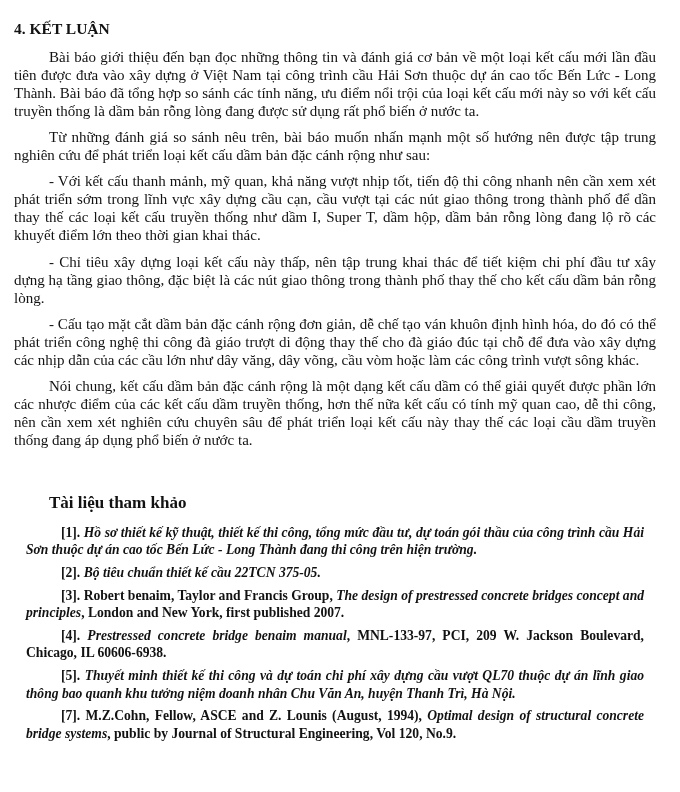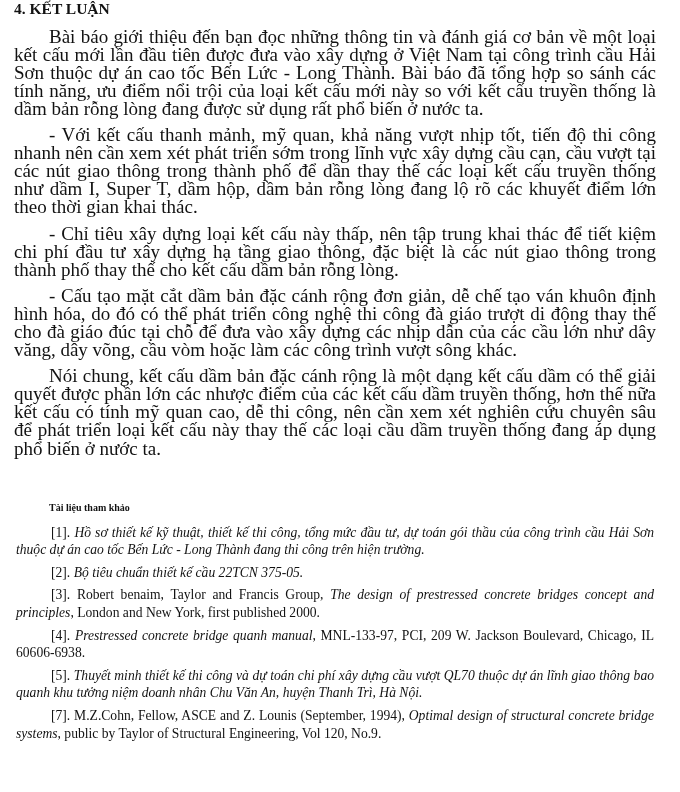--- a/index.html
+++ b/index.html
@@ -4,75 +4,77 @@
 <style>
   html, body { margin: 0; padding: 0; }
   body {
     width: 680px; height: 792px;
     background: #ffffff;
     overflow: hidden;
   }
   .page {
     box-sizing: border-box;
     width: 680px; height: 792px;
-    padding: 0 24px 0 14px;
+    padding: 20px 24px 0 14px;
     font-family: "Liberation Serif", "DejaVu Serif", serif;
     color: #121212;
   }
   .section-heading {
     font-size: 15.5px;
     font-weight: bold;
     line-height: 1.2;
     margin: 0 0 9px 0;
   }
   .body-par {
-    font-size: 19px;
+    font-size: 15px;
     line-height: 18.1px;
     text-align: justify;
     text-indent: 35px;
     margin: 8px 0;
   }
   .ref-heading {
-    font-size: 10px;
+    font-size: 17px;
     font-weight: bold;
     line-height: 1.2;
     margin: 44px 0 10px 35px;
   }
   .ref {
     font-size: 13.6px;
     line-height: 17.6px;
     text-align: justify;
     text-indent: 35px;
-    margin: 5px 2px;
+    margin: 5px 12px;
+    font-weight: bold;
   }
   .ref-label { font-style: normal; }
   .it { font-style: italic; }
   .rm { font-style: normal; }
 </style>
 </head>
 <body>
 
 <div class="page">
 
   <h1 class="section-heading">4. KẾT LUẬN</h1>
 
   <p class="body-par">Bài báo giới thiệu đến bạn đọc những thông tin và đánh giá cơ bản về một loại kết cấu mới lần đầu tiên được đưa vào xây dựng ở Việt Nam tại công trình cầu Hải Sơn thuộc dự án cao tốc Bến Lức - Long Thành. Bài báo đã tổng hợp so sánh các tính năng, ưu điểm nổi trội của loại kết cấu mới này so với kết cấu truyền thống là dầm bản rỗng lòng đang được sử dụng rất phổ biến ở nước ta.</p>
+  <p class="body-par">Từ những đánh giá so sánh nêu trên, bài báo muốn nhấn mạnh một số hướng nên được tập trung nghiên cứu để phát triển loại kết cấu dầm bản đặc cánh rộng như sau:</p>
   <p class="body-par">- Với kết cấu thanh mảnh, mỹ quan, khả năng vượt nhịp tốt, tiến độ thi công nhanh nên cần xem xét phát triển sớm trong lĩnh vực xây dựng cầu cạn, cầu vượt tại các nút giao thông trong thành phố để dần thay thế các loại kết cấu truyền thống như dầm I, Super T, dầm hộp, dầm bản rỗng lòng đang lộ rõ các khuyết điểm lớn theo thời gian khai thác.</p>
   <p class="body-par">- Chỉ tiêu xây dựng loại kết cấu này thấp, nên tập trung khai thác để tiết kiệm chi phí đầu tư xây dựng hạ tầng giao thông, đặc biệt là các nút giao thông trong thành phố thay thế cho kết cấu dầm bản rỗng lòng.</p>
   <p class="body-par">- Cấu tạo mặt cắt dầm bản đặc cánh rộng đơn giản, dễ chế tạo ván khuôn định hình hóa, do đó có thể phát triển công nghệ thi công đà giáo trượt di động thay thế cho đà giáo đúc tại chỗ để đưa vào xây dựng các nhịp dẫn của các cầu lớn như dây văng, dây võng, cầu vòm hoặc làm các công trình vượt sông khác.</p>
   <p class="body-par">Nói chung, kết cấu dầm bản đặc cánh rộng là một dạng kết cấu dầm có thể giải quyết được phần lớn các nhược điểm của các kết cấu dầm truyền thống, hơn thế nữa kết cấu có tính mỹ quan cao, dễ thi công, nên cần xem xét nghiên cứu chuyên sâu để phát triển loại kết cấu này thay thế các loại cầu dầm truyền thống đang áp dụng phổ biến ở nước ta.</p>
 
   <h2 class="ref-heading">Tài liệu tham khảo</h2>
 
   <p class="ref"><span class="ref-label">[1]. </span><span class="it">Hồ sơ thiết kế kỹ thuật, thiết kế thi công, tổng mức đầu tư, dự toán gói thầu của công trình cầu Hải Sơn thuộc dự án cao tốc Bến Lức - Long Thành đang thi công trên hiện trường.</span></p>
 
   <p class="ref"><span class="ref-label">[2]. </span><span class="it">Bộ tiêu chuẩn thiết kế cầu 22TCN 375-05.</span></p>
 
-  <p class="ref"><span class="ref-label">[3]. </span><span class="rm">Robert benaim, Taylor and Francis Group, </span><span class="it">The design of prestressed concrete bridges concept and principles</span><span class="rm">, London and New York, first published 2000.</span></p>
+  <p class="ref"><span class="ref-label">[3]. </span><span class="rm">Robert benaim, Taylor and Francis Group, </span><span class="it">The design of prestressed concrete bridges concept and principles</span><span class="rm">, London and New York, first published 2007.</span></p>
 
-  <p class="ref"><span class="ref-label">[4]. </span><span class="it">Prestressed concrete bridge quanh manual</span><span class="rm">, MNL-133-97, PCI, 209 W. Jackson Boulevard, Chicago, IL 60606-6938.</span></p>
+  <p class="ref"><span class="ref-label">[4]. </span><span class="it">Prestressed concrete bridge benaim manual</span><span class="rm">, MNL-133-97, PCI, 209 W. Jackson Boulevard, Chicago, IL 60606-6938.</span></p>
 
   <p class="ref"><span class="ref-label">[5]. </span><span class="it">Thuyết minh thiết kế thi công và dự toán chi phí xây dựng cầu vượt QL70 thuộc dự án lĩnh giao thông bao quanh khu tưởng niệm doanh nhân Chu Văn An, huyện Thanh Trì, Hà Nội.</span></p>
 
 
-  <p class="ref"><span class="ref-label">[7]. </span><span class="rm">M.Z.Cohn, Fellow, ASCE and Z. Lounis (September, 1994), </span><span class="it">Optimal design of structural concrete bridge systems</span><span class="rm">, public by Taylor of Structural Engineering, Vol 120, No.9.</span></p>
+  <p class="ref"><span class="ref-label">[7]. </span><span class="rm">M.Z.Cohn, Fellow, ASCE and Z. Lounis (August, 1994), </span><span class="it">Optimal design of structural concrete bridge systems</span><span class="rm">, public by Journal of Structural Engineering, Vol 120, No.9.</span></p>
 
 </div>
 
 </body></html>

